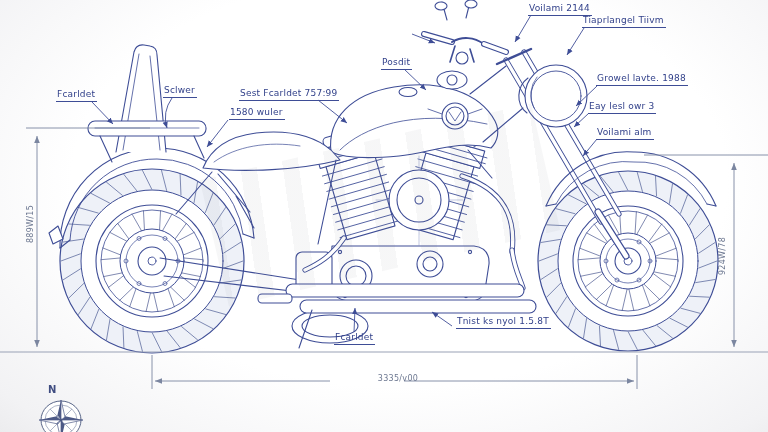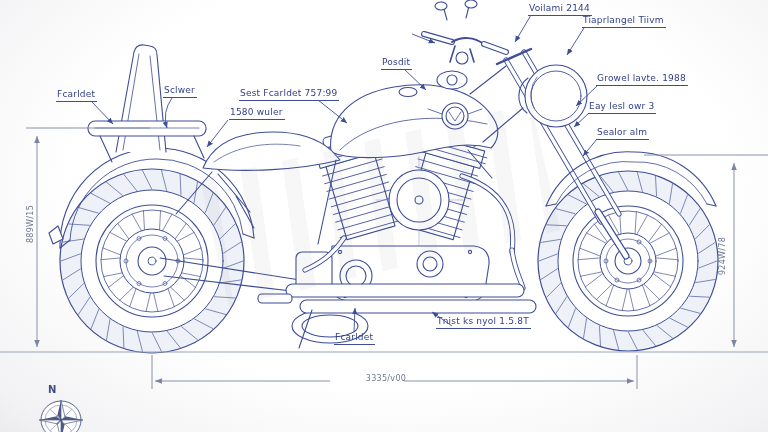--- a/index.html
+++ b/index.html
@@ -5,21 +5,21 @@
   html,body{margin:0;padding:0;background:#e9e9eb;}
   .stage{position:relative;width:768px;height:432px;overflow:hidden;
     background:radial-gradient(ellipse at 52% 42%, #ffffff 58%, #f2f2f4 92%, #ececee 100%);
     font-family:"DejaVu Sans",sans-serif;}
   .stage svg{position:absolute;left:0;top:0;}
   .lbl{position:absolute;font-size:9px;line-height:1.1;letter-spacing:.2px;color:#32418a;
     border-bottom:1px solid #3e4d96;padding:0 2px 1px 1px;white-space:nowrap;}
   .dim{position:absolute;font-size:8px;color:#6d7891;white-space:nowrap;letter-spacing:.3px;}
   .dim-left{left:30px;top:224px;transform:translate(-50%,-50%) rotate(-90deg);}
   .dim-right{left:722px;top:256px;transform:translate(-50%,-50%) rotate(-90deg);}
-  .dim-bottom{left:386px;top:378px;transform:translate(-50%,-50%);}
+  .dim-bottom{left:398px;top:378px;transform:translate(-50%,-50%);}
   .compass-n{position:absolute;left:48px;top:384px;font-size:10px;font-weight:bold;color:#3f4c80;}
   .watermark{position:absolute;left:210px;top:140px;width:340px;height:130px;
     transform:rotate(-13deg);opacity:.10;pointer-events:none;
     background:repeating-linear-gradient(95deg, rgba(100,105,115,.55) 0 16px, transparent 16px 42px);}
   .pipe-o{stroke:#3e4d96;stroke-width:5.2;fill:none;stroke-linecap:round;}
   .pipe-i{stroke:#ffffff;stroke-width:3.4;fill:none;stroke-linecap:round;}
 </style>
 </head>
 <body>
 
@@ -231,26 +231,26 @@
     </g>
   </svg>
 
   <div class="watermark"></div>
 
   <div class="lbl" style="left:528px;top:4px">Voilami 2144</div>
   <div class="lbl" style="left:582px;top:16px">Tiaprlangel Tiivm</div>
   <div class="lbl" style="left:381px;top:58px">Posdit</div>
   <div class="lbl" style="left:596px;top:74px">Growel lavte. 1988</div>
   <div class="lbl" style="left:588px;top:102px">Eay lesl owr 3</div>
-  <div class="lbl" style="left:596px;top:128px">Sealor alm</div>
+  <div class="lbl" style="left:596px;top:128px">Voilami alm</div>
   <div class="lbl" style="left:56px;top:90px">Fcarldet</div>
   <div class="lbl" style="left:163px;top:86px">Sclwer</div>
   <div class="lbl" style="left:239px;top:89px">Sest Fcarldet 757:99</div>
   <div class="lbl" style="left:229px;top:108px">1580 wuler</div>
   <div class="lbl" style="left:334px;top:333px">Fcarldet</div>
-  <div class="lbl" style="left:436px;top:317px">Tnist ks nyol 1.5.8T</div>
+  <div class="lbl" style="left:456px;top:317px">Tnist ks nyol 1.5.8T</div>
 
   <div class="dim dim-left">889W/15</div>
   <div class="dim dim-right">924W/78</div>
   <div class="dim dim-bottom">3335/v00</div>
 
   <div class="compass-n">N</div>
 </div>
 
 </body></html>

